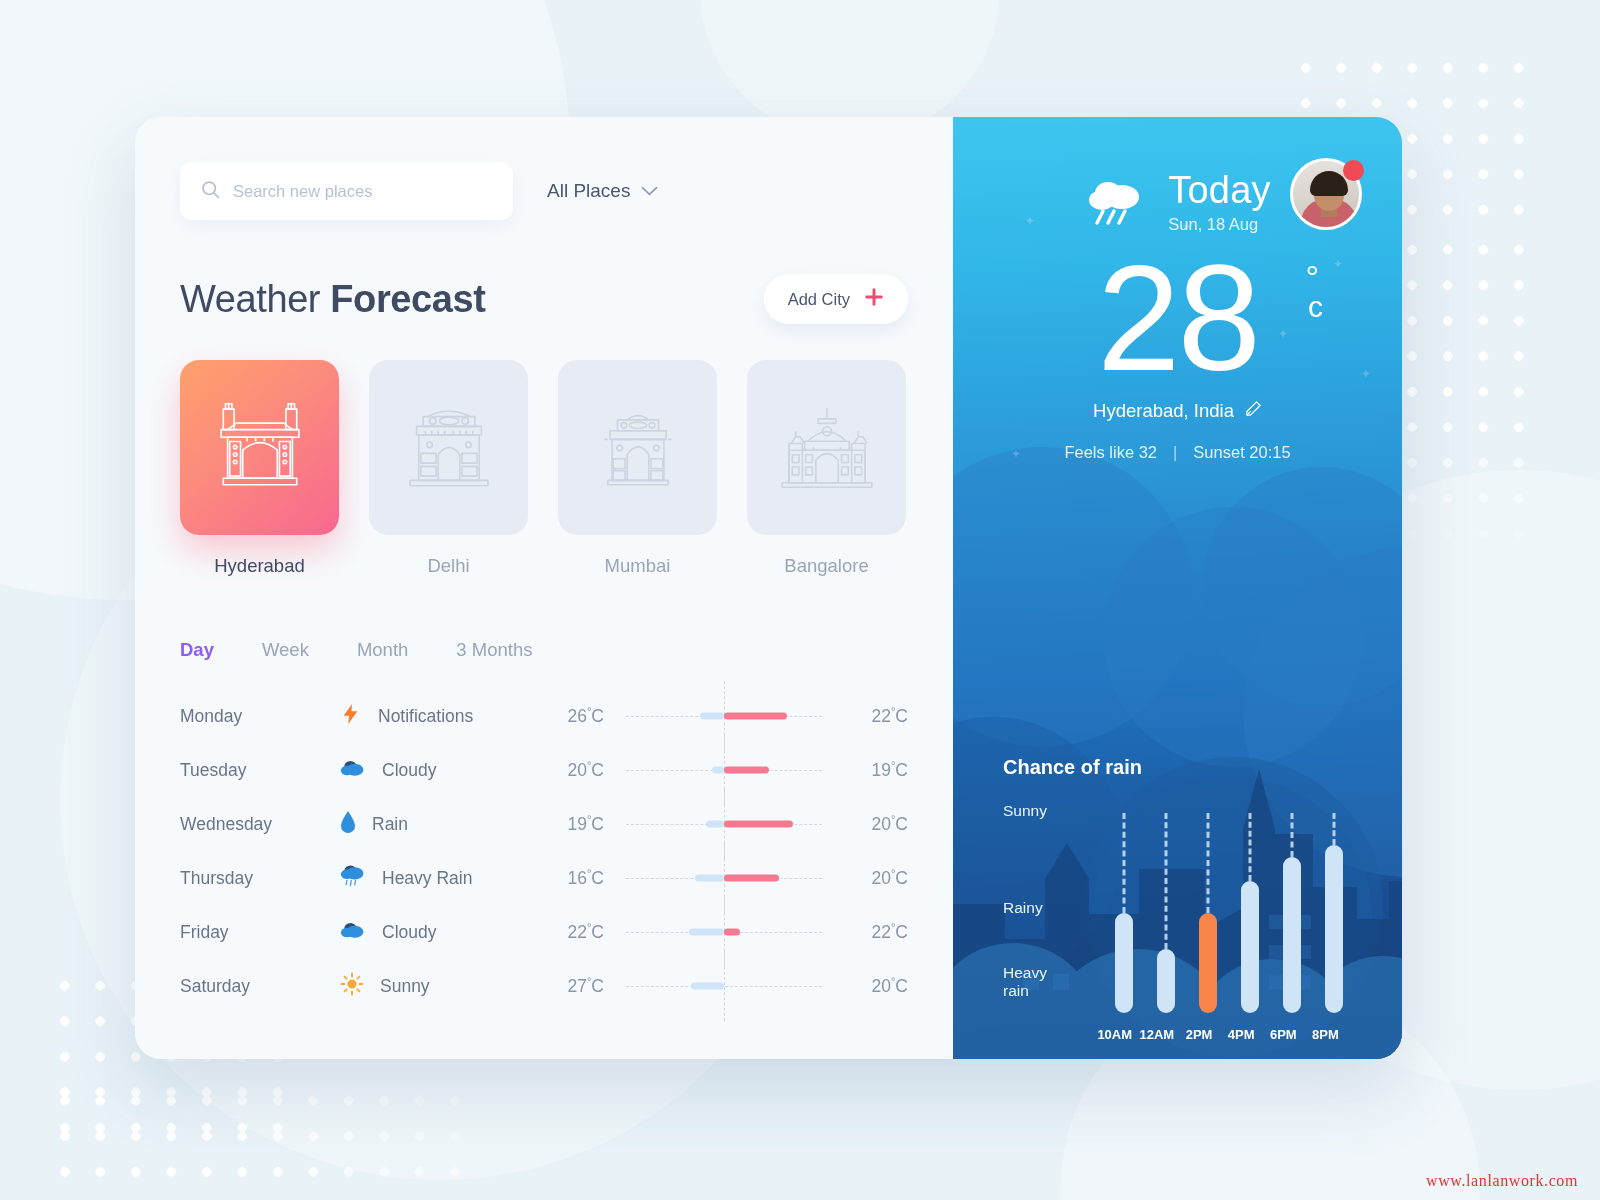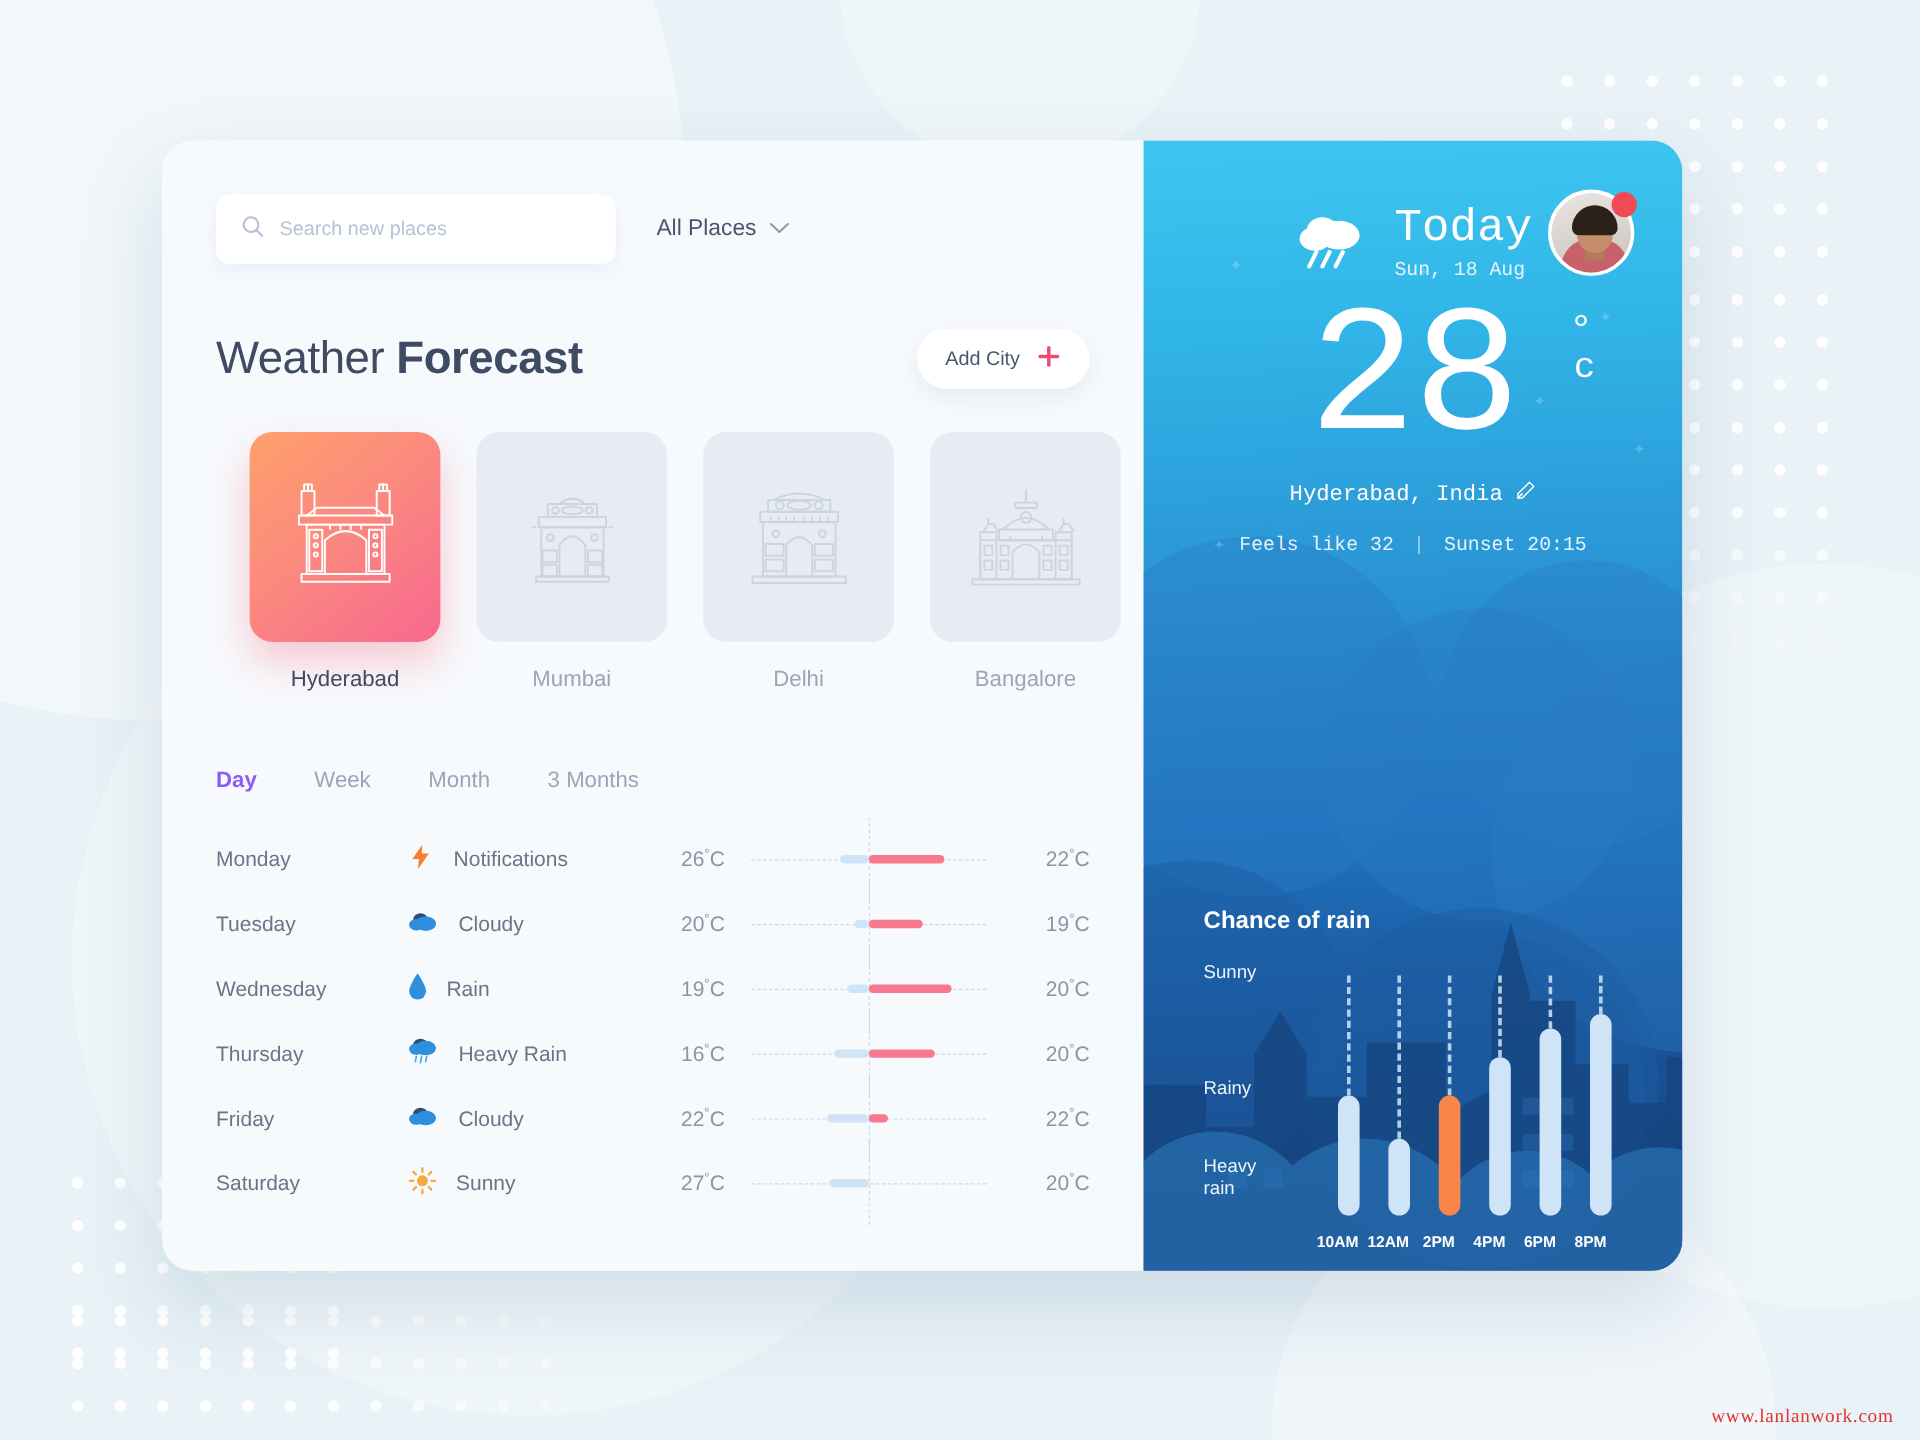--- a/index.html
+++ b/index.html
@@ -81,21 +81,21 @@
   .add-city {
     background:#fff; border:0; border-radius:28px;
     height:50px; padding:0 24px;
     display:flex; align-items:center; gap:14px;
     font-family:"Liberation Sans", sans-serif;
     font-size:16.5px; color:#4a5670; cursor:pointer;
     box-shadow:0 7px 20px rgba(120,150,190,.14);
   }
 
   
-  .cities { display:flex; gap:30px; padding:36px 45px 0 45px;margin-left:28px; }
+  .cities { display:flex; gap:30px; padding:36px 45px 0 45px; }
   .city { width:159px; cursor:pointer; }
   .city-tile {
     width:159px; height:175px; border-radius:19px;
     background:#e7ecf4; display:flex; align-items:center; justify-content:center;
   }
   .city.active .city-tile {
     background:linear-gradient(140deg,#ffa06b 0%,#fb8a7e 45%,#f7688f 100%);
     box-shadow:0 16px 34px rgba(248,120,140,.38);
   }
   .city-name {
@@ -173,21 +173,21 @@
   .av-hair { position:absolute; left:17px; top:10px; width:38px; height:25px;
              background:#2b2119; border-radius:20px 20px 6px 6px; }
   .av-face { position:absolute; left:21px; top:18px; width:30px; height:32px;
              background:#c48e6a; border-radius:46% 46% 50% 50%; }
   .av-body { position:absolute; left:8px; bottom:-4px; width:56px; height:32px;
              background:#c9616b; border-radius:24px 24px 8px 8px; }
   .av-neck { position:absolute; left:28px; top:42px; width:16px; height:14px; background:#b07c5c; }
   .av-dot  { position:absolute; right:-2px; top:2px; width:21px; height:21px;
              background:#ef4a55; border-radius:50%; }
 
-  .today-block { position:relative; z-index:5; text-align:center; margin-top:52px;font-family:Liberation Mono, monospace; }
+  .today-block { position:relative; z-index:5; text-align:center; margin-top:52px; }
   .today-head { display:flex; align-items:center; justify-content:center; gap:20px; }
   .today-txt { text-align:left; }
   .today-name { font-size:38px; color:#fff; font-weight:400; letter-spacing:.2px; }
   .today-date { font-size:16.5px; color:#e4f3fb; margin-top:3px; }
 
   .big-temp {
     position:relative; display:inline-block; margin-top:6px;
     font-size:150px; color:#fff; font-weight:300; line-height:1.05; letter-spacing:-3px;
   }
   .big-unit {
@@ -303,63 +303,63 @@
               <circle cx="73" cy="63" r="1.6"></circle>
             <path d="M38 44 v-4 M46 44 v-4 M54 44 v-4 M62 44 v-4"></path>
           </svg>
         </div>
         <div class="city-name">Hyderabad</div>
       </div>
 
       <div class="city">
         <div class="city-tile">
           <svg width="108" height="108" viewBox="0 0 100 100" fill="none" stroke="#ccd4e0" stroke-width="1.5" stroke-linejoin="round">
+            <rect x="14" y="80" width="72" height="5"></rect>
+            <rect x="22" y="38" width="56" height="42"></rect>
+            <path d="M40 80 v-24 q10 -13 20 0 v24"></path>
+            <rect x="20" y="30" width="60" height="8"></rect>
+            <rect x="26" y="21" width="48" height="9"></rect>
+            <path d="M30 21 q20 -10 40 0"></path>
+            <ellipse cx="50" cy="25" rx="9" ry="3.5"></ellipse>
+            <circle cx="35" cy="25" r="3"></circle>
+              <circle cx="65" cy="25" r="3"></circle>
+            <circle cx="32" cy="47" r="2.6"></circle>
+              <circle cx="68" cy="47" r="2.6"></circle>
+            <rect x="24" y="55" width="14" height="9"></rect>
+              <rect x="62" y="55" width="14" height="9"></rect>
+            <rect x="24" y="67" width="14" height="9"></rect>
+              <rect x="62" y="67" width="14" height="9"></rect>
+            <path d="M28 38 v-4 M34 38 v-4 M40 38 v-4 M46 38 v-4 M54 38 v-4 M60 38 v-4 M66 38 v-4 M72 38 v-4"></path>
+          </svg>
+        </div>
+        <div class="city-name">Delhi</div>
+      </div>
+
+      <div class="city">
+        <div class="city-tile">
+          <svg width="108" height="108" viewBox="0 0 100 100" fill="none" stroke="#ccd4e0" stroke-width="1.5" stroke-linejoin="round">
             <rect x="22" y="80" width="56" height="4"></rect>
             <rect x="26" y="42" width="48" height="38"></rect>
             <path d="M40 80 v-24 q10 -14 20 0 v24"></path>
             <rect x="24" y="34" width="52" height="8"></rect>
             <rect x="31" y="24" width="38" height="10"></rect>
             <path d="M40 24 q10 -8 20 0"></path>
             <ellipse cx="50" cy="29" rx="8" ry="3"></ellipse>
             <circle cx="37" cy="29" r="2.6"></circle>
               <circle cx="63" cy="29" r="2.6"></circle>
             <circle cx="33" cy="50" r="2.6"></circle>
               <circle cx="67" cy="50" r="2.6"></circle>
             <rect x="27" y="60" width="11" height="9"></rect>
               <rect x="62" y="60" width="11" height="9"></rect>
             <rect x="27" y="71" width="11" height="9"></rect>
               <rect x="62" y="71" width="11" height="9"></rect>
             <path d="M22 42 h-3 M78 42 h3"></path>
           </svg>
         </div>
         <div class="city-name">Mumbai</div>
-      </div>
-
-      <div class="city">
-        <div class="city-tile">
-          <svg width="108" height="108" viewBox="0 0 100 100" fill="none" stroke="#ccd4e0" stroke-width="1.5" stroke-linejoin="round">
-            <rect x="14" y="80" width="72" height="5"></rect>
-            <rect x="22" y="38" width="56" height="42"></rect>
-            <path d="M40 80 v-24 q10 -13 20 0 v24"></path>
-            <rect x="20" y="30" width="60" height="8"></rect>
-            <rect x="26" y="21" width="48" height="9"></rect>
-            <path d="M30 21 q20 -10 40 0"></path>
-            <ellipse cx="50" cy="25" rx="9" ry="3.5"></ellipse>
-            <circle cx="35" cy="25" r="3"></circle>
-              <circle cx="65" cy="25" r="3"></circle>
-            <circle cx="32" cy="47" r="2.6"></circle>
-              <circle cx="68" cy="47" r="2.6"></circle>
-            <rect x="24" y="55" width="14" height="9"></rect>
-              <rect x="62" y="55" width="14" height="9"></rect>
-            <rect x="24" y="67" width="14" height="9"></rect>
-              <rect x="62" y="67" width="14" height="9"></rect>
-            <path d="M28 38 v-4 M34 38 v-4 M40 38 v-4 M46 38 v-4 M54 38 v-4 M60 38 v-4 M66 38 v-4 M72 38 v-4"></path>
-          </svg>
-        </div>
-        <div class="city-name">Delhi</div>
       </div>
 
       <div class="city">
         <div class="city-tile">
           <svg width="112" height="112" viewBox="0 0 100 100" fill="none" stroke="#ccd4e0" stroke-width="1.4" stroke-linejoin="round">
             <rect x="10" y="81" width="80" height="4"></rect>
             <rect x="16" y="52" width="68" height="29"></rect>
             <path d="M40 81 v-20 q10 -12 20 0 v20"></path>
             <rect x="30" y="44" width="40" height="8"></rect>
             <path d="M33 44 q17 -17 34 0"></path>

